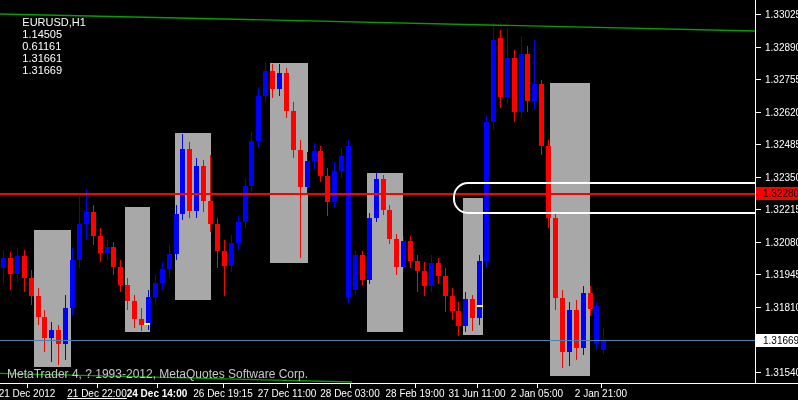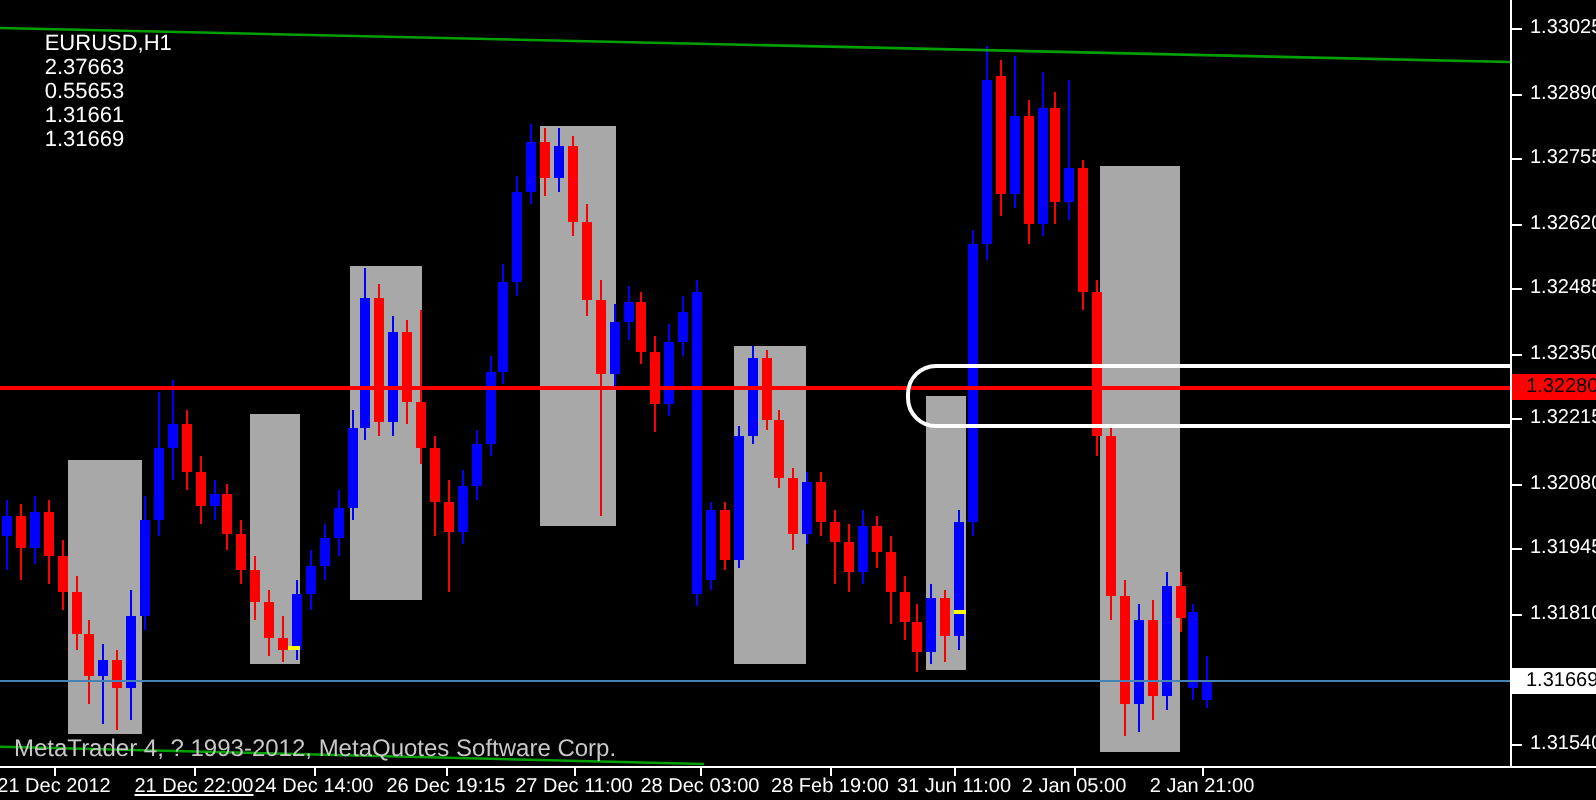--- a/index.html
+++ b/index.html
@@ -27,22 +27,22 @@
   .ttick{position:absolute;top:0;width:1px;height:4px;background:#ffffff;}
   .tlabel{position:absolute;top:4px;font-size:10px;color:#ffffff;transform:translateX(-50%);white-space:nowrap;}
 </style>
 </head>
 <body>
 
 <div id="stage">
   <div id="plot">
     <div id="title">
       <span>EURUSD,H1</span>
-      <span>2.37663</span>
-      <span>0.55653</span>
+      <span>1.14505</span>
+      <span>0.61161</span>
       <span>1.31661</span>
       <span>1.31669</span>
     </div>
     <div id="watermark">MetaTrader 4, ? 1993-2012, MetaQuotes Software Corp.</div>
   <div class="zone" style="left: 34px; top: 230.233px; width: 37px; height: 137.129px; background: rgb(168, 168, 168);"></div>
       <div class="zone" style="left: 125px; top: 207.138px; width: 25px; height: 125.101px; background: rgb(168, 168, 168);"></div>
       <div class="zone" style="left: 175px; top: 133.04px; width: 36px; height: 167.202px; background: rgb(168, 168, 168);"></div>
       <div class="zone" style="left: 270px; top: 63.0314px; width: 38px; height: 200.161px; background: rgb(168, 168, 168);"></div>
       <div class="zone" style="left: 367px; top: 173.216px; width: 36px; height: 159.022px; background: rgb(168, 168, 168);"></div>
       <div class="zone" style="left: 463px; top: 198.236px; width: 20px; height: 137.129px; background: rgb(168, 168, 168);"></div>
@@ -259,21 +259,21 @@
       <div class="pbadge" style="top: 187.2px; background: rgb(255, 0, 0); color: rgb(0, 0, 0);">1.32280</div>
       <div class="pbadge" style="top: 334.2px; background: rgb(255, 255, 255); color: rgb(0, 0, 0);">1.31669</div>
     </div>
   <div id="corner"></div>
   <div id="taxis">
       <div class="ttick" style="left: 27px;"></div>
       <div class="tlabel" style="left: 27px;">21 Dec 2012</div>
       <div class="ttick" style="left: 97px;"></div>
       <div class="tlabel" style="left: 97px; text-decoration: underline;">21 Dec 22:00</div>
       <div class="ttick" style="left: 157px;"></div>
-      <div class="tlabel" style="left: 157px;">24 Dec 14:00</div>
+      <div class="tlabel" style="left: 157px; font-weight: bold;">24 Dec 14:00</div>
       <div class="ttick" style="left: 223px;"></div>
       <div class="tlabel" style="left: 223px;">26 Dec 19:15</div>
       <div class="ttick" style="left: 287px;"></div>
       <div class="tlabel" style="left: 287px;">27 Dec 11:00</div>
       <div class="ttick" style="left: 350px;"></div>
       <div class="tlabel" style="left: 350px;">28 Dec 03:00</div>
       <div class="ttick" style="left: 415px;"></div>
       <div class="tlabel" style="left: 415px;">28 Feb 19:00</div>
       <div class="ttick" style="left: 477px;"></div>
       <div class="tlabel" style="left: 477px;">31 Jun 11:00</div>

